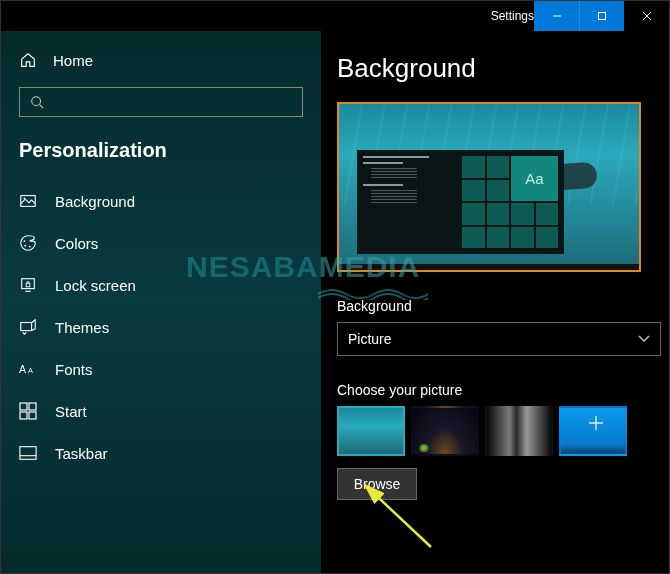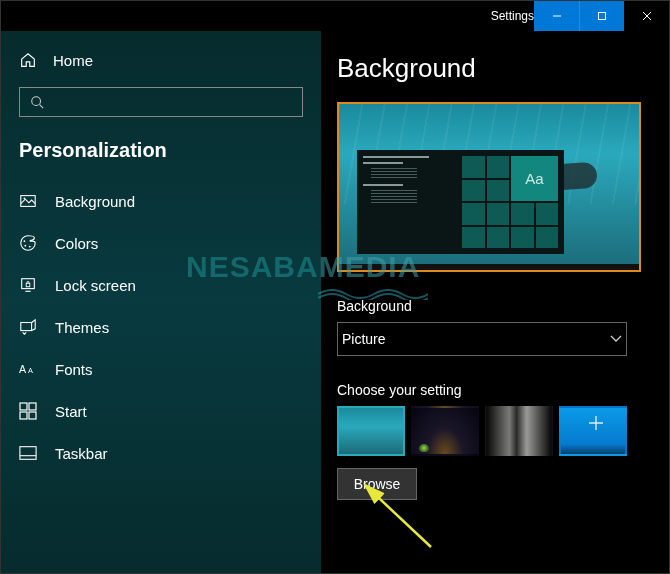--- a/index.html
+++ b/index.html
@@ -38,21 +38,21 @@
   .mock-start { position:absolute; bottom:16px; left:18px; width:207px; height:104px; background:#0a1516;text-decoration:underline; }
   .mock-start .col-left { position:absolute; left:6px; top:6px; width:66px; bottom:6px; }
   .mock-start .line { height:2px; background:#8a9a9b; margin-bottom:4px; }
   .mock-start .line.short { width:40px; }
   .mock-start .sub { height:1px; background:#4a5a5b; margin:2px 0 2px 8px; width:46px; }
   .mock-tiles { position:absolute; right:6px; top:6px; width:96px; bottom:6px; display:grid; grid-template-columns: repeat(4, 1fr); grid-template-rows: repeat(4, 1fr); gap:2px; }
   .tile { background:#0e5a55; }
   .tile.big { grid-column: span 2; grid-row: span 2; background:#12877e; display:flex; align-items:center; justify-content:center; color:#c9e8e4; font-size:15px; }
 
   .setting-label { font-size: 14px; margin-top: 26px; margin-bottom: 8px; color:#fff; }
-  .dropdown { width: 290px; border:1px solid #666; padding: 8px 4px; display:flex; align-items:center; justify-content:space-between; font-size:14px; background:#000; }
+  .dropdown { width: 324px; border:1px solid #666; padding: 8px 10px; display:flex; align-items:center; justify-content:space-between; font-size:14px; background:#000; }
   .dropdown .chev { font-size:11px; color:#ccc; }
 
   .thumbs { display:flex; gap:6px; margin-top:8px; }
   .thumb { width:68px; height:50px; border:2px solid transparent; background:#222; position:relative; overflow:hidden; }
   .thumb.sel { border-color:#2aa9bc; }
   .t0 { background: linear-gradient(180deg,#1a8a9e 0%, #2aa9bc 40%, #1c6a78 100%); }
   .t1 { background: radial-gradient(ellipse at 50% 100%, #6a4a1c 0%, #1a1628 40%, #060512 100%); }
   .t1::after{content:"";position:absolute;bottom:2px;left:6px;width:10px;height:8px;background:radial-gradient(circle,#8fd94a 0%,#2a4a1c 80%);border-radius:50% 50% 40% 40%;}
   .t2 { background: linear-gradient(90deg, #0a0a0a 0%, #7a7a78 35%, #2a2a28 46%, #9a9a98 62%, #0a0a0a 100%); }
   .t3 { background: linear-gradient(180deg, #0a9ae8 0%, #0572c8 100%); position:relative; }
@@ -241,21 +241,21 @@
       <div class="setting-label">Background</div>
       <div class="dropdown">
         <span>Picture</span>
         <span class="chev">
           <svg width="12" height="8" viewBox="0 0 12 8">
               <polyline points="1,1 6,6 11,1" fill="none" stroke="#ccc" stroke-width="1.3"></polyline>
             </svg>
         </span>
       </div>
 
-      <div class="setting-label">Choose your setting</div>
+      <div class="setting-label">Choose your picture</div>
       <div class="thumbs">
         <div class="thumb sel t0"></div>
         <div class="thumb t1"></div>
         <div class="thumb t2"></div>
         <div class="thumb t3"></div>
       </div>
 
       <div class="browse-btn">Browse</div>
     </div>
 

